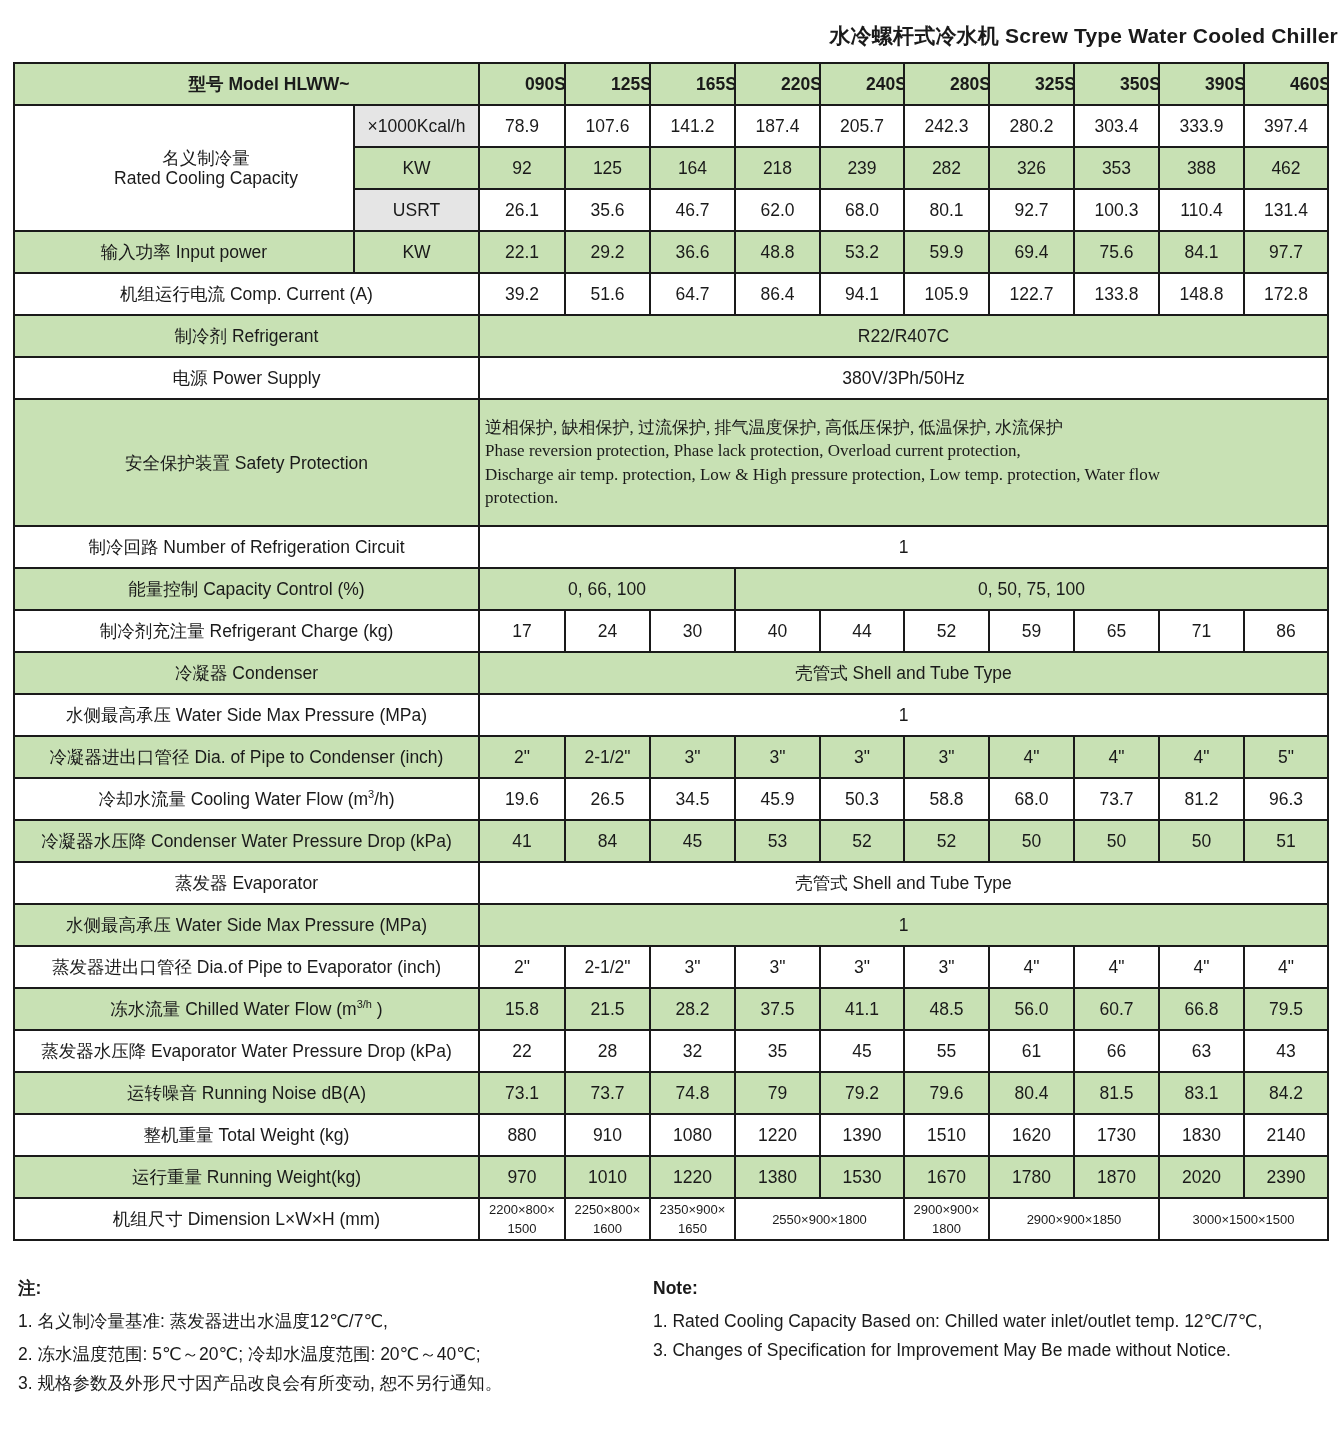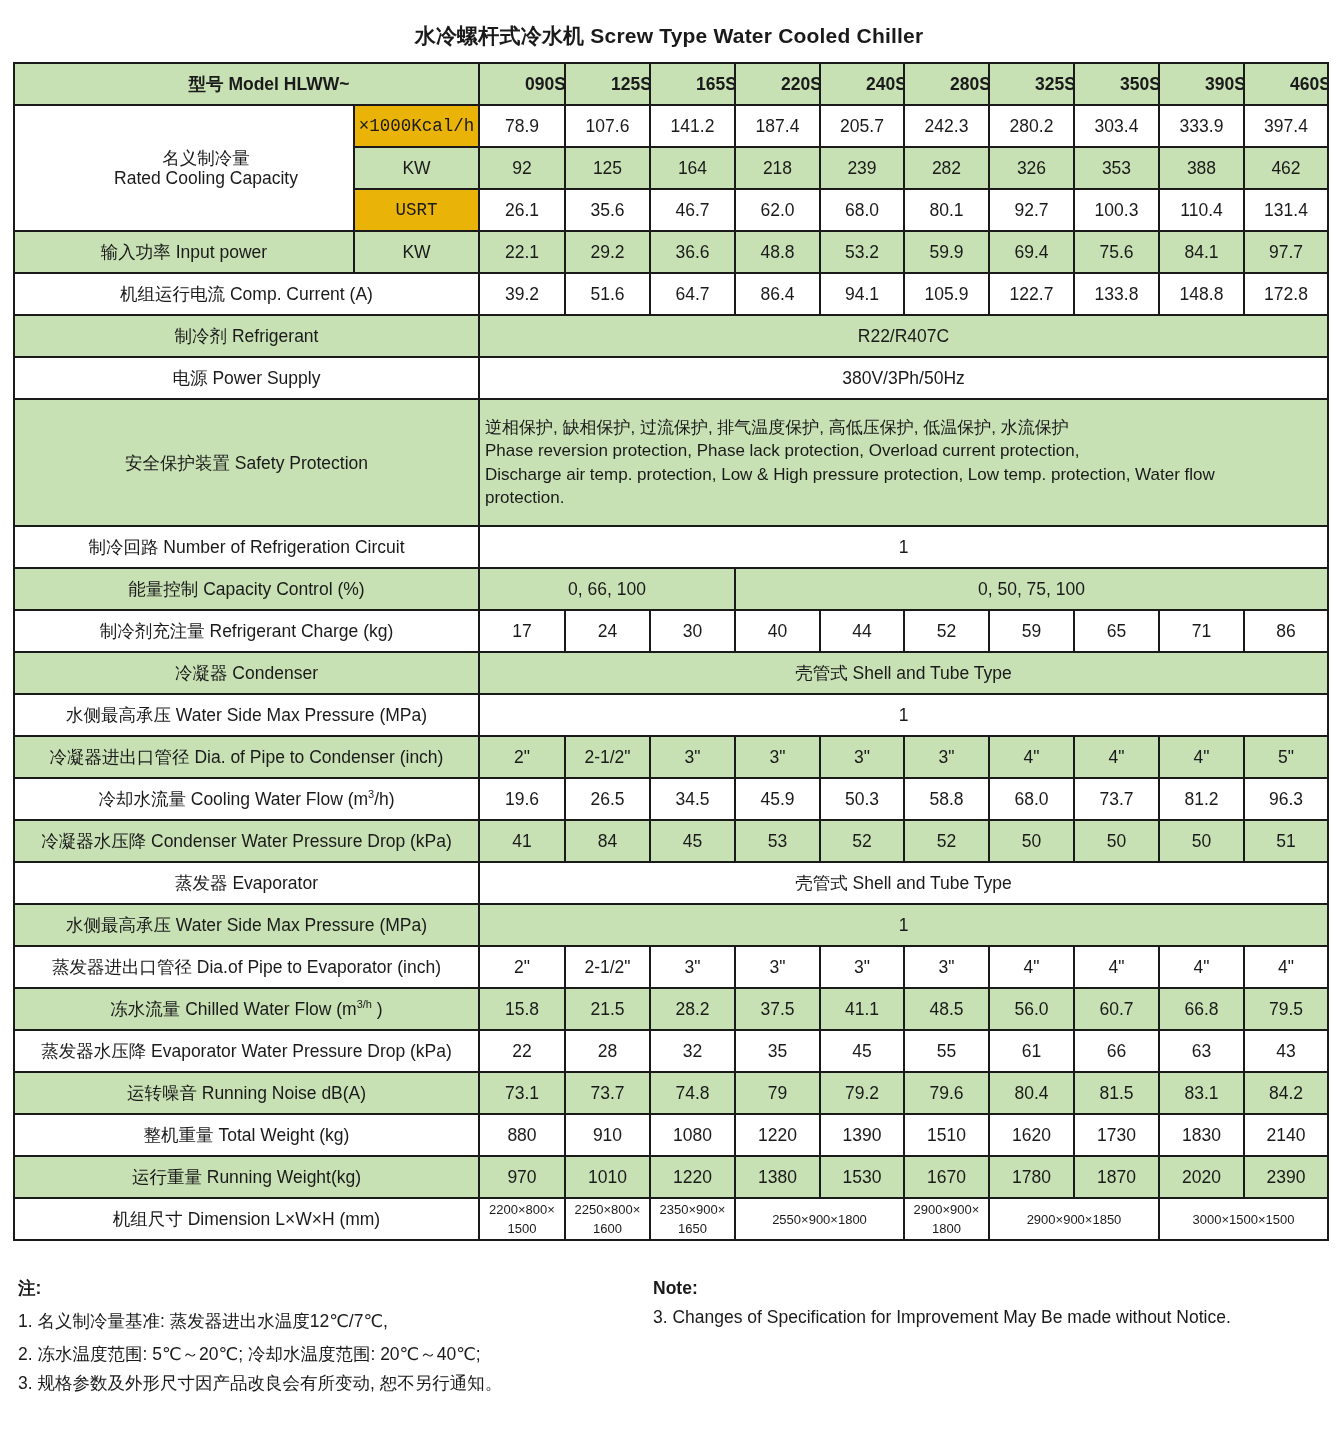--- a/index.html
+++ b/index.html
@@ -1,26 +1,26 @@
 <!DOCTYPE html>
 <html><head>
 <meta charset="utf-8">
 <style>
   html, body { margin:0; padding:0; background:#ffffff; }
   body { width:1338px; height:1429px; position:relative; font-family:"Liberation Sans", "DejaVu Sans", sans-serif; color:#1a1a1a; overflow:hidden; }
-  .title { position:absolute; top:22px; left:0; width:1338px; text-align:center; font-size:21px; font-weight:bold; letter-spacing:0.2px; }
+  .title { position:absolute; top:22px; left:0; width:1338px; text-align:right; font-size:21px; font-weight:bold; letter-spacing:0.2px; }
   table.spec { position:absolute; left:13px; top:62px; border-collapse:collapse; table-layout:fixed; width:1314px; }
   table.spec td { border:2.5px solid #1a1a1a; text-align:center; vertical-align:middle; font-size:17.5px; padding:0; height:40px; line-height:20px; overflow:hidden; }
   table.spec tr.g td { background:#c8e1b4; }
   table.spec tr.w td { background:#ffffff; }
   table.spec tr.hdr td { height:40px; font-weight:bold; font-size:17.5px;padding-left:45px; }
   table.spec td.unit.g { background:#c8e1b4; }
-  table.spec td.unit.w { background:#eab308;font-family:Liberation Mono, monospace; }
+  table.spec td.unit.w { background:#e5e5e5; }
   table.spec td.lbl.w { background:#ffffff;padding-left:44px; }
-  table.spec td.safety { text-align:left; padding:6px 5px; line-height:23.5px; font-size:17px; }
+  table.spec td.safety { text-align:left; padding:6px 5px; line-height:23.5px; font-size:17px;font-family:Liberation Serif, serif; }
   table.spec tr.safety-row td { height:113px; }
   table.spec td.dim { font-size:13px; line-height:19px; }
   sup { font-size:11px; line-height:0; }
   .notes { position:absolute; top:1272px; font-size:17.5px; line-height:33px; }
   .notes .head { font-weight:bold; }
   .notes.cn { left:18px; width:620px; }
   .notes.en { left:653px; width:680px; }
   .notes .indent { padding-left:20px; }
 </style>
 </head>
@@ -338,14 +338,15 @@
 
 <div class="notes cn">
   <div class="head">注:</div>
   <div>1. 名义制冷量基准:    蒸发器进出水温度12℃/7℃,</div>
   <div>2. 冻水温度范围: 5℃～20℃; 冷却水温度范围: 20℃～40℃;</div>
   <div style="margin-top:-4px">3. 规格参数及外形尺寸因产品改良会有所变动, 恕不另行通知。</div>
 </div>
 
 <div class="notes en">
   <div class="head">Note:</div>
+  <div>1. Rated Cooling Capacity Based on: Chilled water inlet/outlet temp. 12℃/7℃,</div>
   <div style="margin-top:-4px">3. Changes of Specification for Improvement May Be made without Notice.</div>
 </div>
 
 </body></html>

